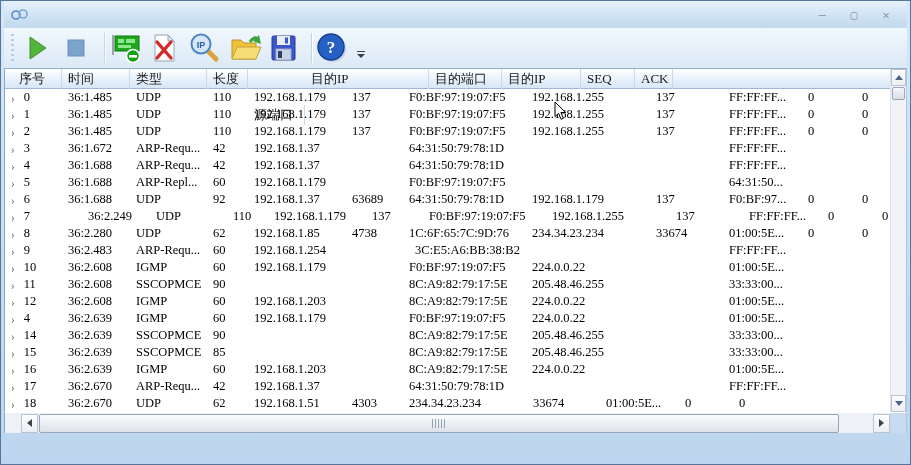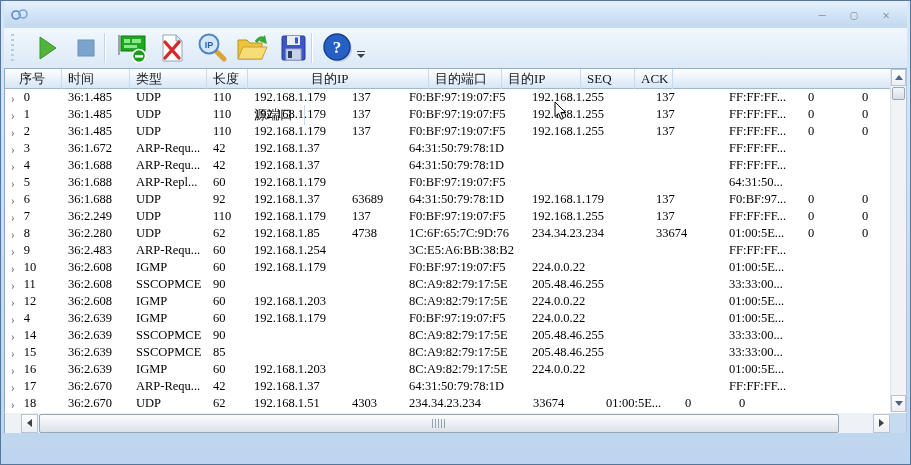--- a/index.html
+++ b/index.html
@@ -23,21 +23,21 @@
   .menubar{height:29px;background:linear-gradient(#fbfdff,#f2f7fc);
     display:flex;align-items:center;padding-left:4px;border-bottom:1px solid #e3ecf5;}
   .grip{width:5px;height:70%;margin:0 6px 0 2px;
     background:repeating-linear-gradient(#b6cde2 0 2px,transparent 2px 5px);
     background-size:3px 100%;background-repeat:no-repeat;background-position:1px 0;}
   .menu-item{font-size:13px;color:#111;padding:3px 10px;cursor:default;}
   
   .toolbar{height:41px;background:linear-gradient(#f0f6fc,#dcea f7);
     background:linear-gradient(#f1f7fd,#dbe9f6);
     display:flex;align-items:center;padding-left:4px;border-bottom:1px solid #8fb0d0;}
-  .tb-btn{width:40px;height:36px;display:flex;align-items:center;justify-content:flex-end;cursor:default;}
+  .tb-btn{width:40px;height:36px;display:flex;align-items:center;justify-content:flex-start;cursor:default;}
   .tb-sep{width:1px;height:30px;background:#c2d4e6;margin:0 3px;box-shadow:1px 0 0 #fff;}
   .tb-overflow{display:flex;flex-direction:column;align-items:center;margin-left:2px;margin-top:12px;}
   .ovf-tri{width:0;height:0;border-left:4px solid transparent;border-right:4px solid transparent;
     border-top:4px solid #39424d;}
   
   .gridwrap{height:343px;background:#fff;position:relative;border-left:1px solid #87a9cb;border-right:1px solid #aac6e2;display:flex;}
   .gridcols{width:889px;overflow:hidden;}
   .ghead{height:20px;display:flex;background:linear-gradient(#ffffff,#e2edf9 70%,#d8e6f5);
     border-bottom:1px solid #9db9d6;}
   .hcell{height:20px;line-height:19px;font-size:13px;color:#16181c;padding-left:6px;
@@ -279,21 +279,21 @@
             <div class="cell" style="width: 57px;">63689</div>
             <div class="cell" style="width: 123px;">64:31:50:79:78:1D</div>
             <div class="cell" style="width: 124px;">192.168.1.179</div>
             <div class="cell" style="width: 73px;">137</div>
             <div class="cell" style="width: 79px;">F0:BF:97...</div>
             <div class="cell" style="width: 54px;">0</div>
             <div class="cell" style="width: 38px;">0</div>
           </div>
           <div class="row">
             <div class="cell" style="width: 57px;"><span class="expander">›</span><span>7</span></div>
-            <div class="cell" style="width: 68px;">36:2.249</div>
+            <div class="cell" style="width: 68px; margin-left: 20px;">36:2.249</div>
             <div class="cell" style="width: 77px;">UDP</div>
             <div class="cell" style="width: 41px;">110</div>
             <div class="cell" style="width: 98px;">192.168.1.179</div>
             <div class="cell" style="width: 57px;">137</div>
             <div class="cell" style="width: 123px;">F0:BF:97:19:07:F5</div>
             <div class="cell" style="width: 124px;">192.168.1.255</div>
             <div class="cell" style="width: 73px;">137</div>
             <div class="cell" style="width: 79px;">FF:FF:FF...</div>
             <div class="cell" style="width: 54px;">0</div>
             <div class="cell" style="width: 38px;">0</div>
@@ -312,21 +312,21 @@
             <div class="cell" style="width: 54px;">0</div>
             <div class="cell" style="width: 38px;">0</div>
           </div>
           <div class="row">
             <div class="cell" style="width: 57px;"><span class="expander">›</span><span>9</span></div>
             <div class="cell" style="width: 68px;">36:2.483</div>
             <div class="cell" style="width: 77px;">ARP-Requ...</div>
             <div class="cell" style="width: 41px;">60</div>
             <div class="cell" style="width: 98px;">192.168.1.254</div>
             <div class="cell" style="width: 57px;"></div>
-            <div class="cell" style="width: 123px;">3C:E5:A6:BB:38:B2</div>
+            <div class="cell" style="width: 123px; text-align: center;">3C:E5:A6:BB:38:B2</div>
             <div class="cell" style="width: 124px;"></div>
             <div class="cell" style="width: 73px;"></div>
             <div class="cell" style="width: 79px;">FF:FF:FF...</div>
             <div class="cell" style="width: 54px;"></div>
             <div class="cell" style="width: 38px;"></div>
           </div>
           <div class="row">
             <div class="cell" style="width: 57px;"><span class="expander">›</span><span>10</span></div>
             <div class="cell" style="width: 68px;">36:2.608</div>
             <div class="cell" style="width: 77px;">IGMP</div>

